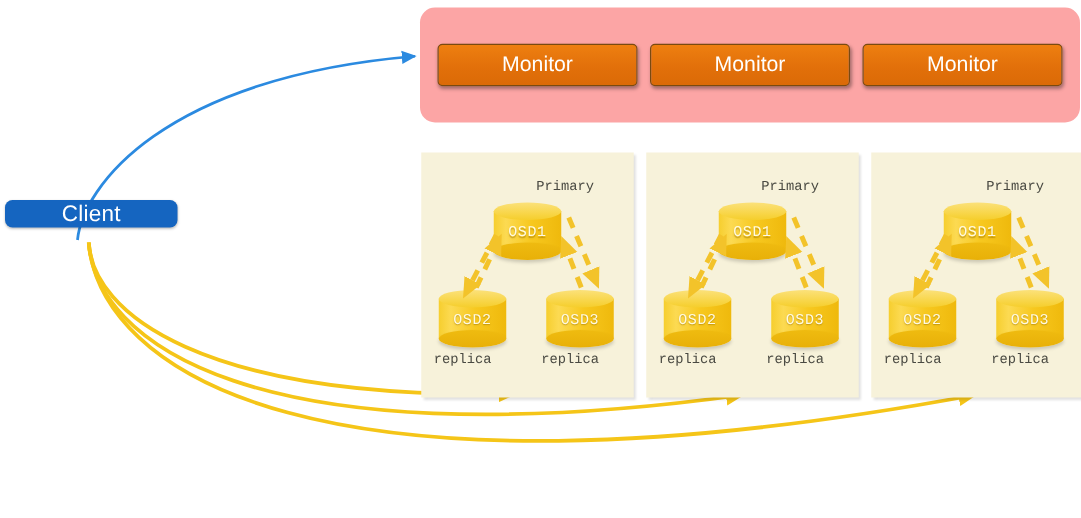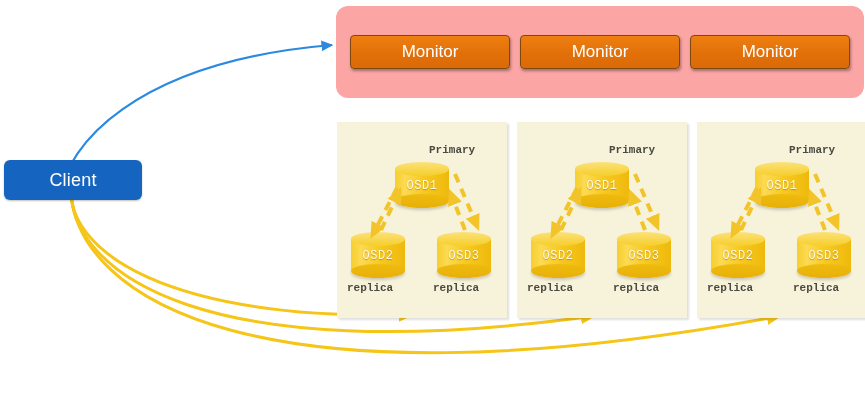--- a/index.html
+++ b/index.html
@@ -7,21 +7,21 @@
     width:865px;height:414px;
     background:#ffffff;
     font-family:"Liberation Sans",sans-serif;
     overflow:hidden;
     position:relative;
   }
   #stage{position:absolute;left:0;top:0;width:865px;height:414px;}
 
   
   .client-box{
-    position:absolute;left:4px;top:160px;width:138px;height:40px;
+    position:absolute;left:4px;top:160px;width:138px;height:22px;
     background:#1565C0;
     border-radius:6px;
     box-shadow:0 1px 2px rgba(0,0,0,.25);
     display:flex;align-items:center;justify-content:center;
     z-index:6;
   }
   .client-label{
     color:#ffffff;font-size:18px;letter-spacing:.2px;
     font-family:"Liberation Sans",sans-serif;
   }
@@ -88,21 +88,20 @@
     z-index:3;
   }
   .cyl.primary{left:58px;top:40px;}
   .cyl.rep-left{left:14px;top:110px;}
   .cyl.rep-right{left:100px;top:110px;border-radius:16px;}
 
   .cap-text{
     position:absolute;color:#4a4a42;font-size:11px;
     font-family:"Liberation Mono",monospace;
     white-space:nowrap;
-    font-weight:bold;
   }
   .cap-primary{left:92px;top:22px;}
   .cap-rep-left{left:10px;top:160px;}
   .cap-rep-right{left:96px;top:160px;}
 
   svg{position:absolute;left:0;top:0;overflow:visible;}
   .conn-layer{z-index:2;}
   .panel-arrows{z-index:5;}
 </style>
 </head>

